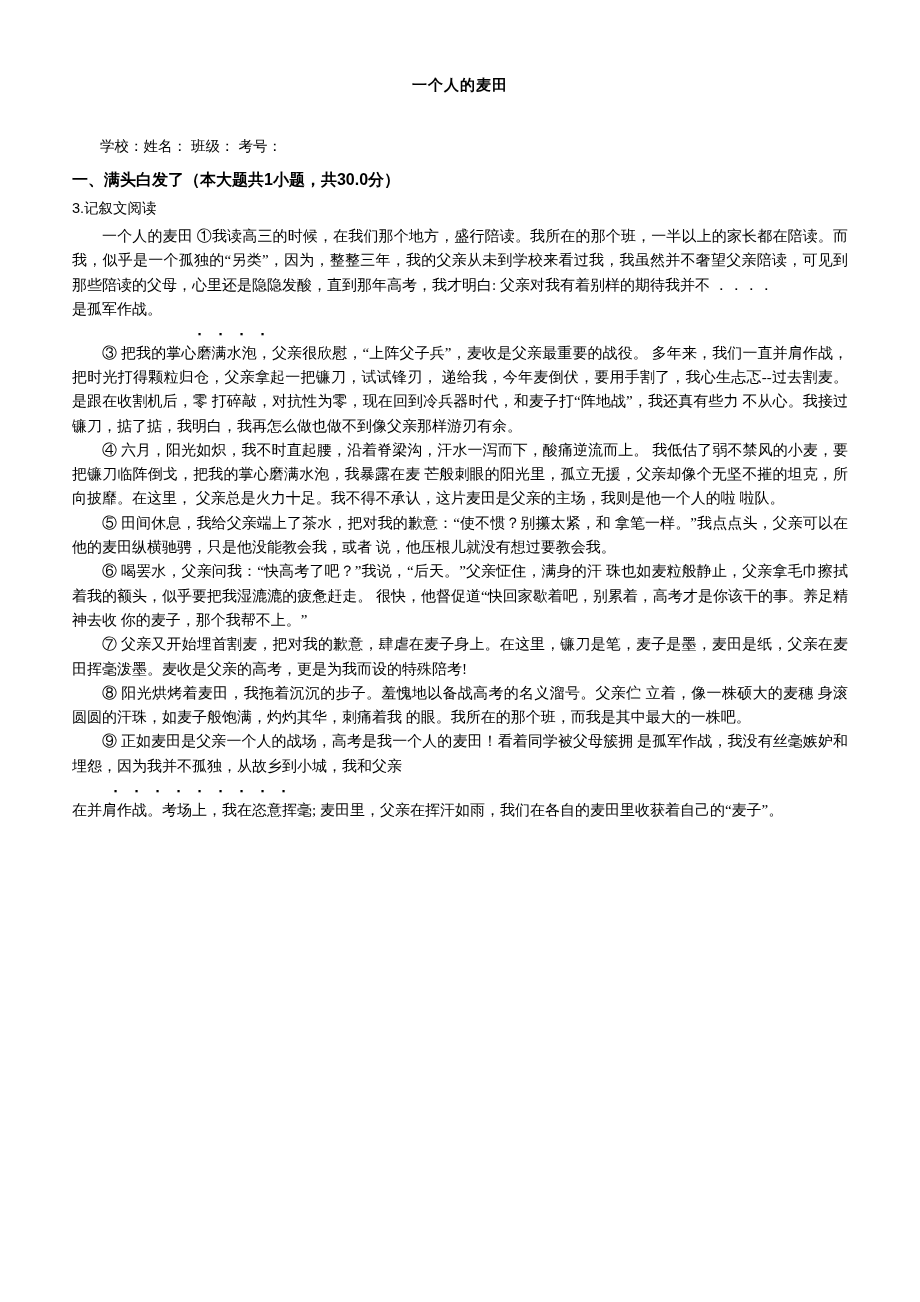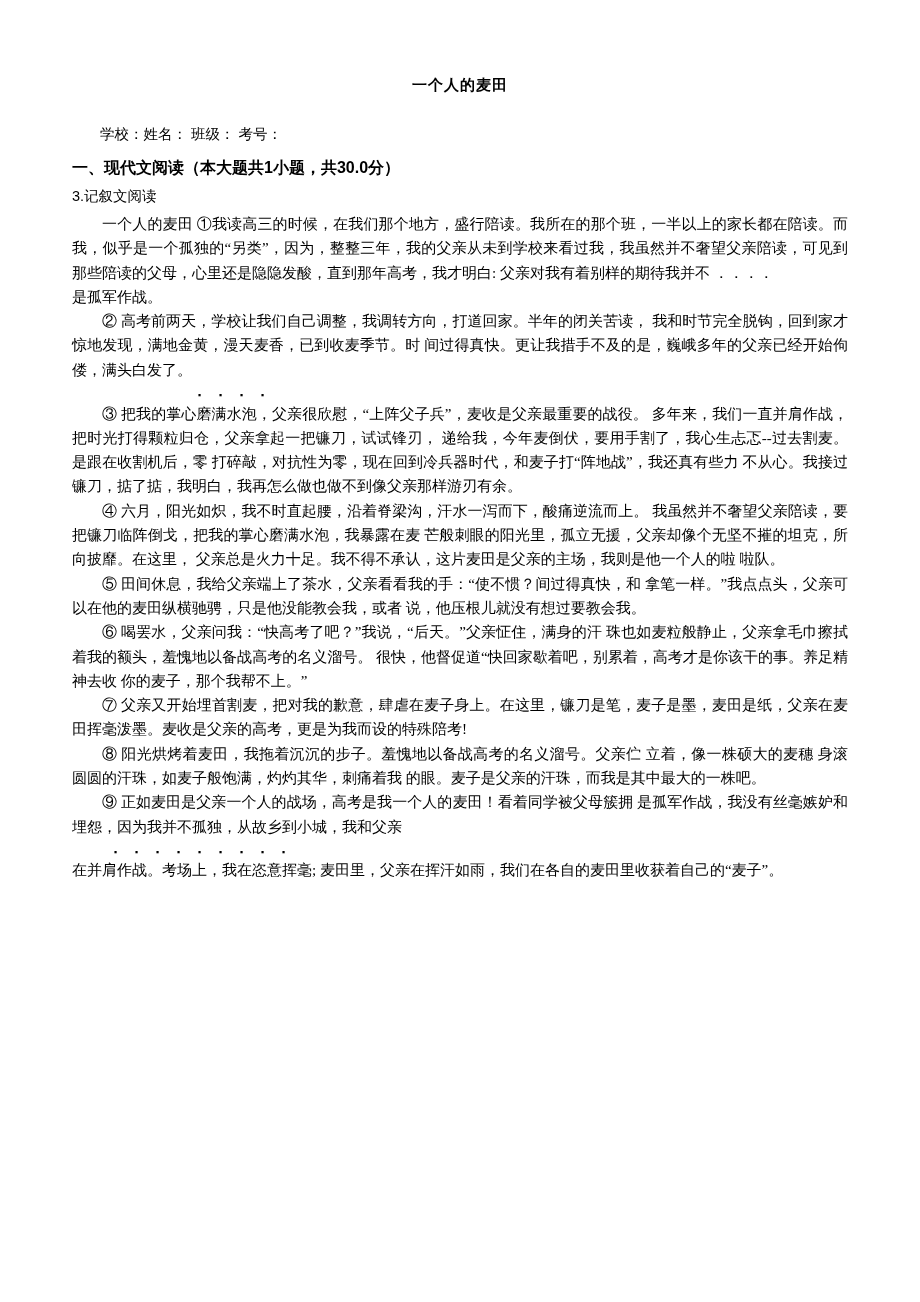--- a/index.html
+++ b/index.html
@@ -25,21 +25,21 @@
   }
   .doc-title {
     text-align: center;
     font-weight: bold;
     font-size: 15px;
     letter-spacing: 1px;
     margin: 16px 0 0 0;
     font-family: "Liberation Sans", "DejaVu Sans", sans-serif;
   }
   .meta-line {
-    margin-top: 30px;
+    margin-top: 42px;
     font-size: 14.5px;
     text-indent: 28px;
     font-family: "Liberation Sans", "DejaVu Sans", sans-serif;
   }
   .section-heading {
     margin-top: 14px;
     font-size: 16px;
     font-weight: bold;
     font-family: "Liberation Sans", "DejaVu Sans", sans-serif;
   }
@@ -80,33 +80,32 @@
 </style>
 </head>
 <body>
 
 <div class="page">
 
   <div class="doc-title">一个人的麦田</div>
 
   <div class="meta-line">学校：姓名：  班级：  考号：</div>
 
-  <div class="section-heading">一、现代文阅读（本大题共1小题，共30.0分）</div>
+  <div class="section-heading">一、满头白发了（本大题共1小题，共30.0分）</div>
 
   <div class="sub-heading">3.记叙文阅读</div>
 
   <div class="body-block">
     <p class="para">一个人的麦田 ①我读高三的时候，在我们那个地方，盛行陪读。我所在的那个班，一半以上的家长都在陪读。而我，似乎是一个孤独的“另类”，因为，整整三年，我的父亲从未到学校来看过我，我虽然并不奢望父亲陪读，可见到那些陪读的父母，心里还是隐隐发酸，直到那年高考，我才明白: 父亲对我有着别样的期待我并不 ．．．．</p>
     <p class="para noindent">是孤军作战。</p>
-    <p class="para">② 高考前两天，学校让我们自己调整，我调转方向，打道回家。半年的闭关苦读， 我和时节完全脱钩，回到家才惊地发现，满地金黄，漫天麦香，已到收麦季节。时 间过得真快。更让我措手不及的是，巍峨多年的父亲已经开始佝偻，满头白发了。</p>
     <p class="dotline">．．．．</p>
     <p class="para">③ 把我的掌心磨满水泡，父亲很欣慰，“上阵父子兵”，麦收是父亲最重要的战役。 多年来，我们一直并肩作战，把时光打得颗粒归仓，父亲拿起一把镰刀，试试锋刃， 递给我，今年麦倒伏，要用手割了，我心生忐忑--过去割麦。是跟在收割机后，零 打碎敲，对抗性为零，现在回到冷兵器时代，和麦子打“阵地战”，我还真有些力 不从心。我接过镰刀，掂了掂，我明白，我再怎么做也做不到像父亲那样游刃有余。</p>
-    <p class="para">④ 六月，阳光如炽，我不时直起腰，沿着脊梁沟，汗水一泻而下，酸痛逆流而上。 我虽然并不奢望父亲陪读，要把镰刀临阵倒戈，把我的掌心磨满水泡，我暴露在麦 芒般刺眼的阳光里，孤立无援，父亲却像个无坚不摧的坦克，所向披靡。在这里， 父亲总是火力十足。我不得不承认，这片麦田是父亲的主场，我则是他一个人的啦 啦队。</p>
-    <p class="para">⑤ 田间休息，我给父亲端上了茶水，父亲看看我的手：“使不惯？间过得真快，和 拿笔一样。”我点点头，父亲可以在他的麦田纵横驰骋，只是他没能教会我，或者 说，他压根儿就没有想过要教会我。</p>
-    <p class="para">⑥ 喝罢水，父亲问我：“快高考了吧？”我说，“后天。”父亲怔住，满身的汗 珠也如麦粒般静止，父亲拿毛巾擦拭着我的额头，羞愧地以备战高考的名义溜号。 很快，他督促道“快回家歇着吧，别累着，高考才是你该干的事。养足精神去收 你的麦子，那个我帮不上。”</p>
+    <p class="para">④ 六月，阳光如炽，我不时直起腰，沿着脊梁沟，汗水一泻而下，酸痛逆流而上。 我低估了弱不禁风的小麦，要把镰刀临阵倒戈，把我的掌心磨满水泡，我暴露在麦 芒般刺眼的阳光里，孤立无援，父亲却像个无坚不摧的坦克，所向披靡。在这里， 父亲总是火力十足。我不得不承认，这片麦田是父亲的主场，我则是他一个人的啦 啦队。</p>
+    <p class="para">⑤ 田间休息，我给父亲端上了茶水，把对我的歉意：“使不惯？别攥太紧，和 拿笔一样。”我点点头，父亲可以在他的麦田纵横驰骋，只是他没能教会我，或者 说，他压根儿就没有想过要教会我。</p>
+    <p class="para">⑥ 喝罢水，父亲问我：“快高考了吧？”我说，“后天。”父亲怔住，满身的汗 珠也如麦粒般静止，父亲拿毛巾擦拭着我的额头，似乎要把我湿漉漉的疲惫赶走。 很快，他督促道“快回家歇着吧，别累着，高考才是你该干的事。养足精神去收 你的麦子，那个我帮不上。”</p>
     <p class="para">⑦ 父亲又开始埋首割麦，把对我的歉意，肆虐在麦子身上。在这里，镰刀是笔，麦子是墨，麦田是纸，父亲在麦田挥毫泼墨。麦收是父亲的高考，更是为我而设的特殊陪考!</p>
-    <p class="para">⑧ 阳光烘烤着麦田，我拖着沉沉的步子。羞愧地以备战高考的名义溜号。父亲伫 立着，像一株硕大的麦穗 身滚圆圆的汗珠，如麦子般饱满，灼灼其华，刺痛着我 的眼。麦子是父亲的汗珠，而我是其中最大的一株吧。</p>
+    <p class="para">⑧ 阳光烘烤着麦田，我拖着沉沉的步子。羞愧地以备战高考的名义溜号。父亲伫 立着，像一株硕大的麦穗 身滚圆圆的汗珠，如麦子般饱满，灼灼其华，刺痛着我 的眼。我所在的那个班，而我是其中最大的一株吧。</p>
     <p class="para">⑨ 正如麦田是父亲一个人的战场，高考是我一个人的麦田！看着同学被父母簇拥 是孤军作战，我没有丝毫嫉妒和埋怨，因为我并不孤独，从故乡到小城，我和父亲</p>
     <p class="dotline wide">．．．．．．．．．</p>
     <p class="para noindent">在并肩作战。考场上，我在恣意挥毫; 麦田里，父亲在挥汗如雨，我们在各自的麦田里收获着自己的“麦子”。</p>
   </div>
 
 </div>
 
 </body></html>

